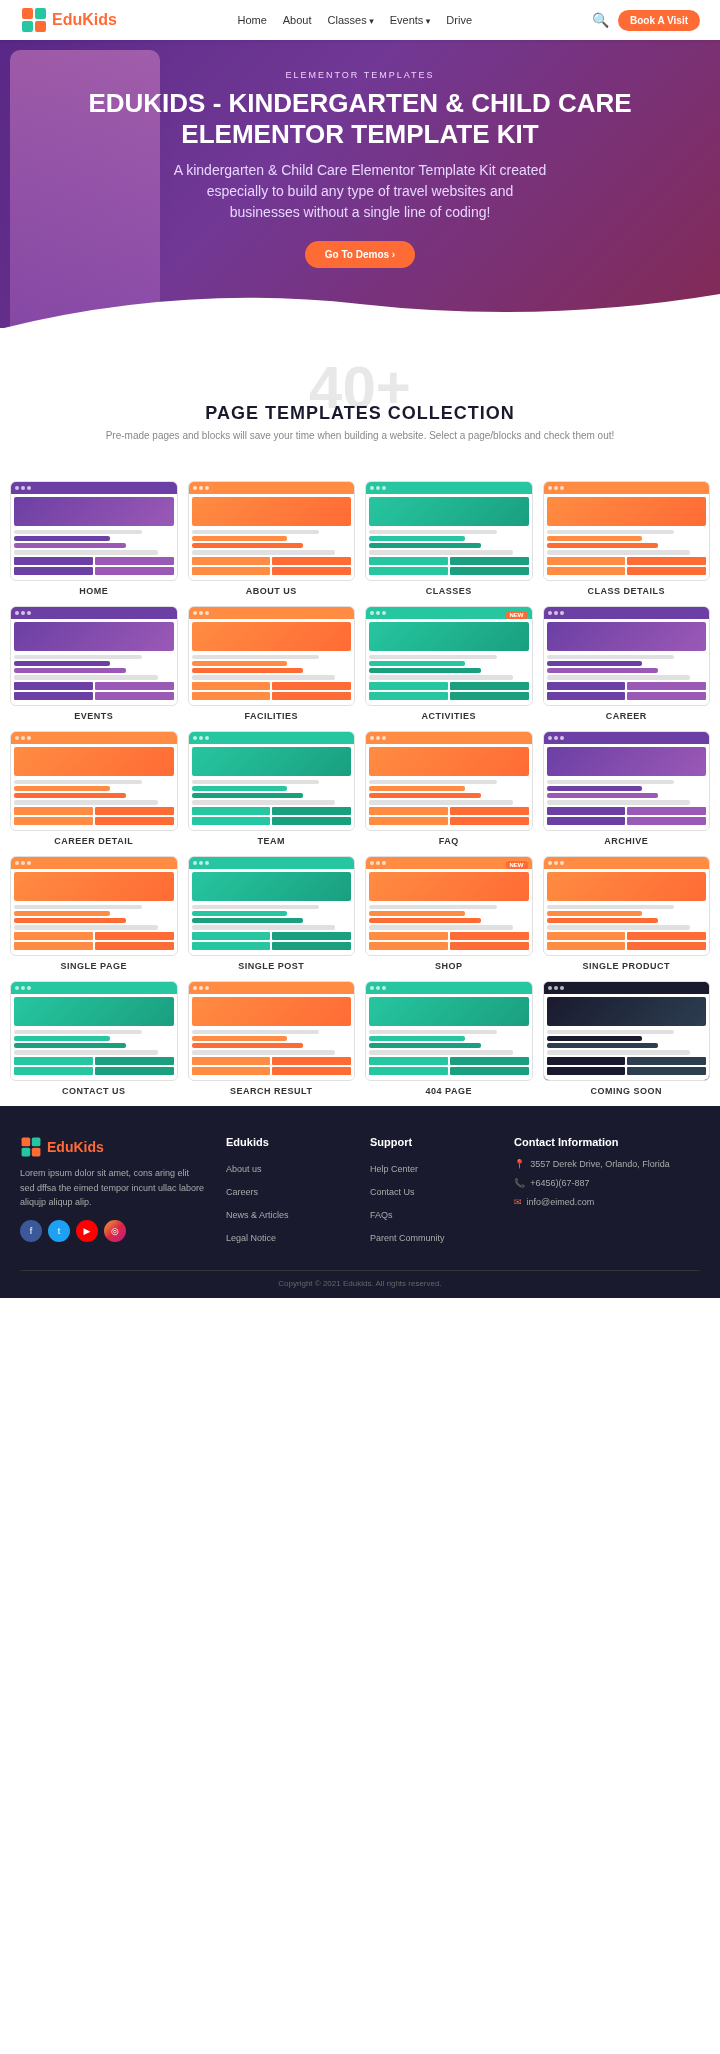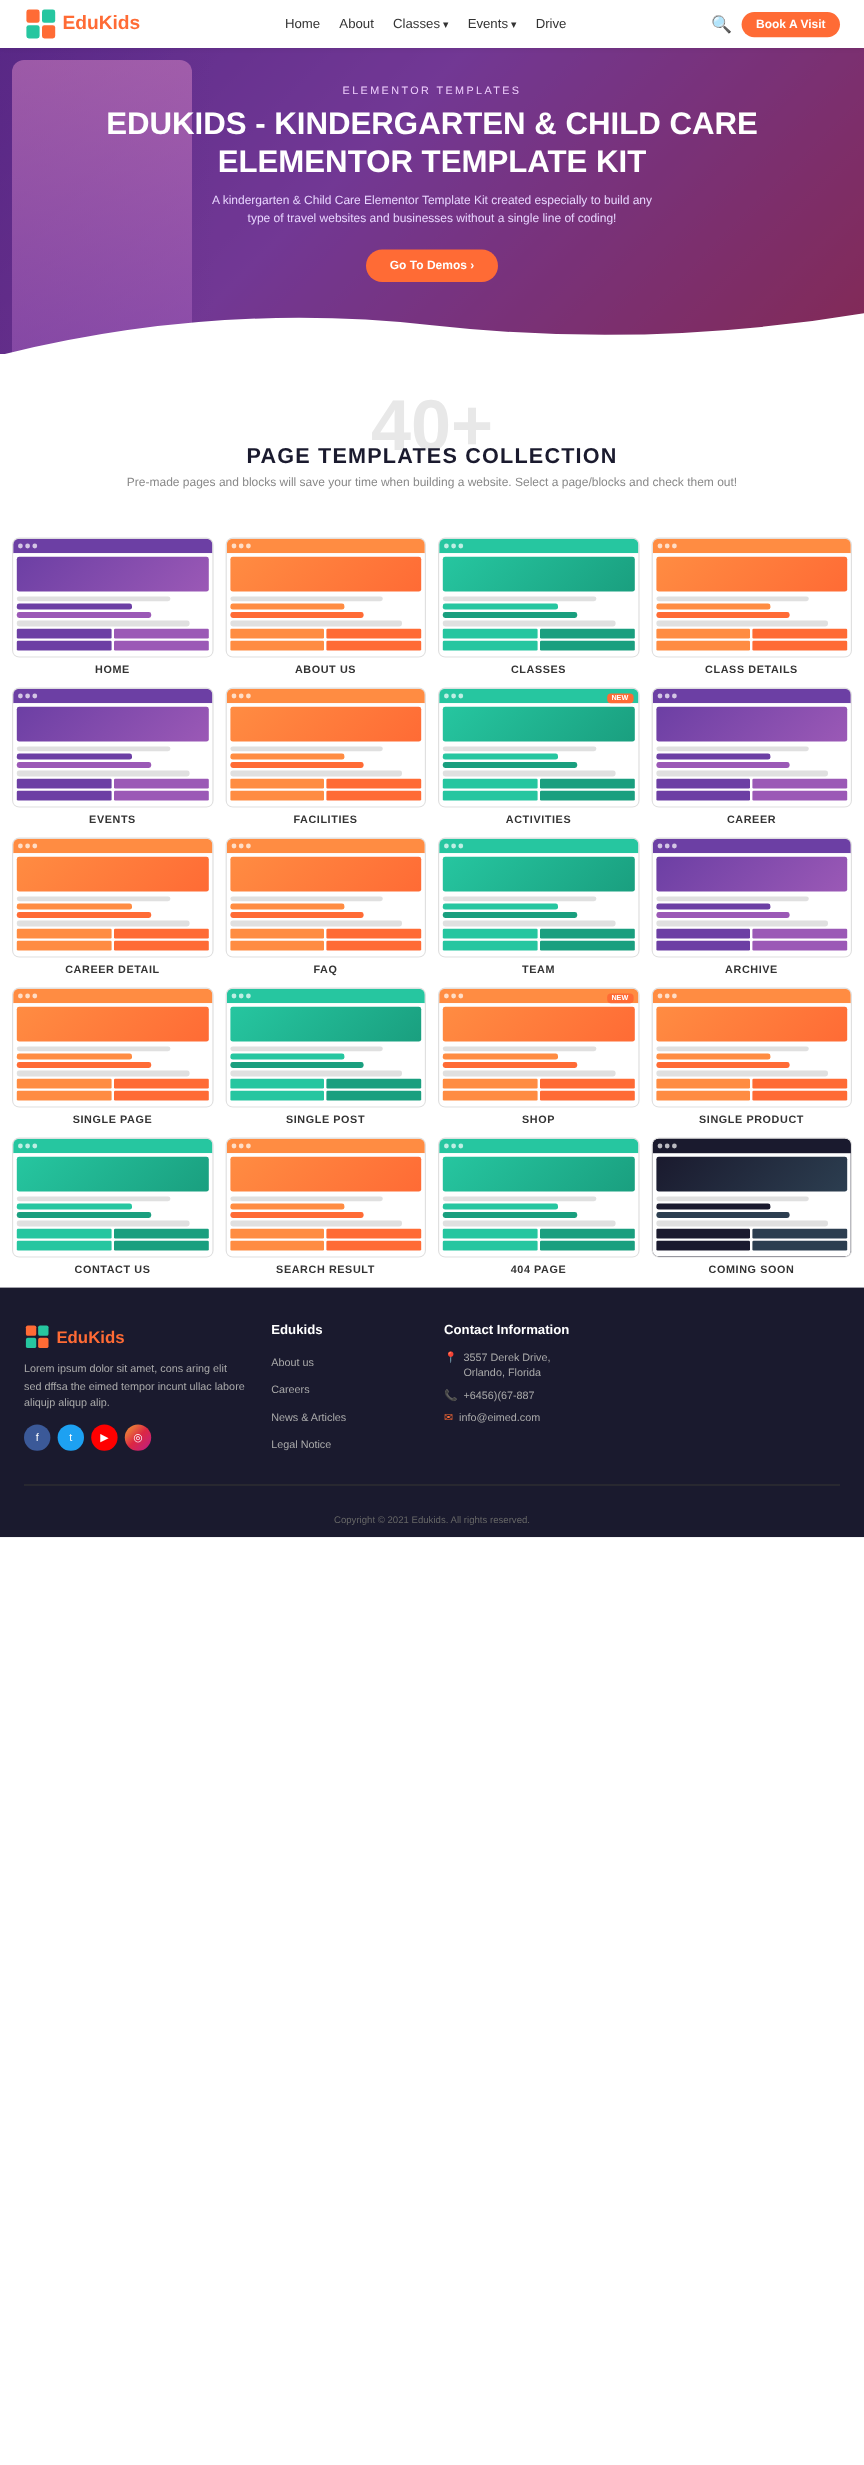--- a/index.html
+++ b/index.html
@@ -31,21 +31,21 @@
       min-height: 220px; display: flex; align-items: center; justify-content: center;
       overflow: hidden; text-align: center; padding: 30px 20px 60px;
     }
     .hero-overlay {
       position: absolute; inset: 0;
       background: rgba(80, 30, 120, 0.55);
     }
     .hero-content { position: relative; z-index: 2; color: #fff; }
     .hero-tag { font-size: 9px; letter-spacing: 2px; text-transform: uppercase; color: #f0d0ff; margin-bottom: 8px; }
     .hero-title { font-size: 26px; font-weight: 900; line-height: 1.2; text-transform: uppercase; margin-bottom: 10px; }
-    .hero-subtitle { font-size: 10px; color: #e8d5ff; max-width: 380px; margin: 0 auto 18px; line-height: 1.5; }
+    .hero-subtitle { font-size: 14px; color: #e8d5ff; max-width: 380px; margin: 0 auto 18px; line-height: 1.5; }
     .hero-btn {
       background: #ff6b35; color: #fff; border: none; border-radius: 20px;
       padding: 8px 20px; font-size: 10px; font-weight: 700; cursor: pointer;
     }
 
     
     .templates-section { padding: 30px 20px 20px; text-align: center; }
     .big-number { font-size: 60px; font-weight: 900; color: #e8e8e8; line-height: 1; margin-bottom: -15px; }
     .section-title { font-size: 18px; font-weight: 900; color: #1a1a2e; text-transform: uppercase; letter-spacing: 1px; margin-bottom: 6px; }
     .section-subtitle { font-size: 10px; color: #888; margin-bottom: 20px; }
@@ -104,21 +104,21 @@
     .social-tw { background: #1da1f2; }
     .social-yt { background: #ff0000; }
     .social-ig { background: linear-gradient(135deg, #f09433, #e6683c, #dc2743, #cc2366, #bc1888); }
     .footer-col-title { font-size: 11px; font-weight: 700; color: #fff; margin-bottom: 10px; }
     .footer-links { list-style: none; }
     .footer-links li { margin-bottom: 5px; }
     .footer-links a { font-size: 9px; color: #aaa; text-decoration: none; }
     .footer-contact-item { display: flex; align-items: flex-start; gap: 5px; margin-bottom: 6px; }
     .footer-contact-icon { font-size: 9px; color: #ff6b35; margin-top: 1px; flex-shrink: 0; }
     .footer-contact-text { font-size: 9px; color: #aaa; line-height: 1.4; }
-    .footer-bottom { border-top: 1px solid #333; padding-top: 24px; text-align: center; }
+    .footer-bottom { border-top: 1px solid #333; padding-top: 8px; text-align: center; }
     .footer-bottom p { font-size: 8px; color: #666; }
 
     
     .hero-child {
       position: absolute; left: 0; top: 0; bottom: 0; width: 180px;
       background: linear-gradient(to right, rgba(80,30,120,0.3), transparent);
       overflow: hidden;
     }
     .hero-child-figure {
       position: absolute; left: 10px; top: 10px; bottom: 0; width: 150px;
@@ -410,45 +410,20 @@
               <div class="thumb-grid-item" style="background: rgb(255, 107, 53);"></div>
             </div>
           </div>
         </div>
       </div>
       <div class="template-name">CAREER DETAIL</div>
     </div>
     <div class="template-card">
       <div class="template-thumb">
         <div class="template-thumb-inner">
-          <div class="thumb-header" style="background: rgb(255, 140, 66);">
-            <div class="thumb-dot"></div>
-            <div class="thumb-dot"></div>
-            <div class="thumb-dot"></div>
-          </div>
-          <div class="thumb-body">
-            <div class="thumb-img-placeholder thumb-img-orange" style="background: linear-gradient(135deg, rgb(255, 140, 66), rgb(255, 107, 53));"></div>
-            <div class="thumb-row"></div>
-            <div class="thumb-row colored" style="background: rgb(255, 140, 66);"></div>
-            <div class="thumb-row teal" style="background: rgb(255, 107, 53);"></div>
-            <div class="thumb-row" style="width: 90%;"></div>
-            <div class="thumb-grid">
-              <div class="thumb-grid-item" style="background: rgb(255, 140, 66);"></div>
-              <div class="thumb-grid-item" style="background: rgb(255, 107, 53);"></div>
-              <div class="thumb-grid-item" style="background: rgb(255, 140, 66);"></div>
-              <div class="thumb-grid-item" style="background: rgb(255, 107, 53);"></div>
-            </div>
-          </div>
-        </div>
-      </div>
-      <div class="template-name">FAQ</div>
-    </div>
-    <div class="template-card">
-      <div class="template-thumb">
-        <div class="template-thumb-inner">
           <div class="thumb-header" style="background: rgb(38, 198, 160);">
             <div class="thumb-dot"></div>
             <div class="thumb-dot"></div>
             <div class="thumb-dot"></div>
           </div>
           <div class="thumb-body">
             <div class="thumb-img-placeholder thumb-img-teal" style="background: linear-gradient(135deg, rgb(38, 198, 160), rgb(26, 159, 127));"></div>
             <div class="thumb-row"></div>
             <div class="thumb-row colored" style="background: rgb(38, 198, 160);"></div>
             <div class="thumb-row teal" style="background: rgb(26, 159, 127);"></div>
@@ -456,20 +431,45 @@
             <div class="thumb-grid">
               <div class="thumb-grid-item" style="background: rgb(38, 198, 160);"></div>
               <div class="thumb-grid-item" style="background: rgb(26, 159, 127);"></div>
               <div class="thumb-grid-item" style="background: rgb(38, 198, 160);"></div>
               <div class="thumb-grid-item" style="background: rgb(26, 159, 127);"></div>
             </div>
           </div>
         </div>
       </div>
       <div class="template-name">TEAM</div>
+    </div>
+    <div class="template-card">
+      <div class="template-thumb">
+        <div class="template-thumb-inner">
+          <div class="thumb-header" style="background: rgb(255, 140, 66);">
+            <div class="thumb-dot"></div>
+            <div class="thumb-dot"></div>
+            <div class="thumb-dot"></div>
+          </div>
+          <div class="thumb-body">
+            <div class="thumb-img-placeholder thumb-img-orange" style="background: linear-gradient(135deg, rgb(255, 140, 66), rgb(255, 107, 53));"></div>
+            <div class="thumb-row"></div>
+            <div class="thumb-row colored" style="background: rgb(255, 140, 66);"></div>
+            <div class="thumb-row teal" style="background: rgb(255, 107, 53);"></div>
+            <div class="thumb-row" style="width: 90%;"></div>
+            <div class="thumb-grid">
+              <div class="thumb-grid-item" style="background: rgb(255, 140, 66);"></div>
+              <div class="thumb-grid-item" style="background: rgb(255, 107, 53);"></div>
+              <div class="thumb-grid-item" style="background: rgb(255, 140, 66);"></div>
+              <div class="thumb-grid-item" style="background: rgb(255, 107, 53);"></div>
+            </div>
+          </div>
+        </div>
+      </div>
+      <div class="template-name">FAQ</div>
     </div>
     <div class="template-card">
       <div class="template-thumb">
         <div class="template-thumb-inner">
           <div class="thumb-header" style="background: rgb(108, 63, 164);">
             <div class="thumb-dot"></div>
             <div class="thumb-dot"></div>
             <div class="thumb-dot"></div>
           </div>
           <div class="thumb-body">
@@ -720,20 +720,29 @@
     <div>
       <h4 class="footer-col-title">Edukids</h4>
       <ul class="footer-links">
         <li><a href="#">About us</a></li>
         <li><a href="#">Careers</a></li>
         <li><a href="#">News &amp; Articles</a></li>
         <li><a href="#">Legal Notice</a></li>
       </ul>
     </div>
 
+    <div>
+      <h4 class="footer-col-title">Support</h4>
+      <ul class="footer-links">
+        <li><a href="#">Help Center</a></li>
+        <li><a href="#">Contact Us</a></li>
+        <li><a href="#">FAQs</a></li>
+        <li><a href="#">Parent Community</a></li>
+      </ul>
+    </div>
 
     <div>
       <h4 class="footer-col-title">Contact Information</h4>
       <div class="footer-contact-item">
         <span class="footer-contact-icon">📍</span>
         <span class="footer-contact-text">3557 Derek Drive, Orlando, Florida</span>
       </div>
       <div class="footer-contact-item">
         <span class="footer-contact-icon">📞</span>
         <span class="footer-contact-text">+6456)(67-887</span>

